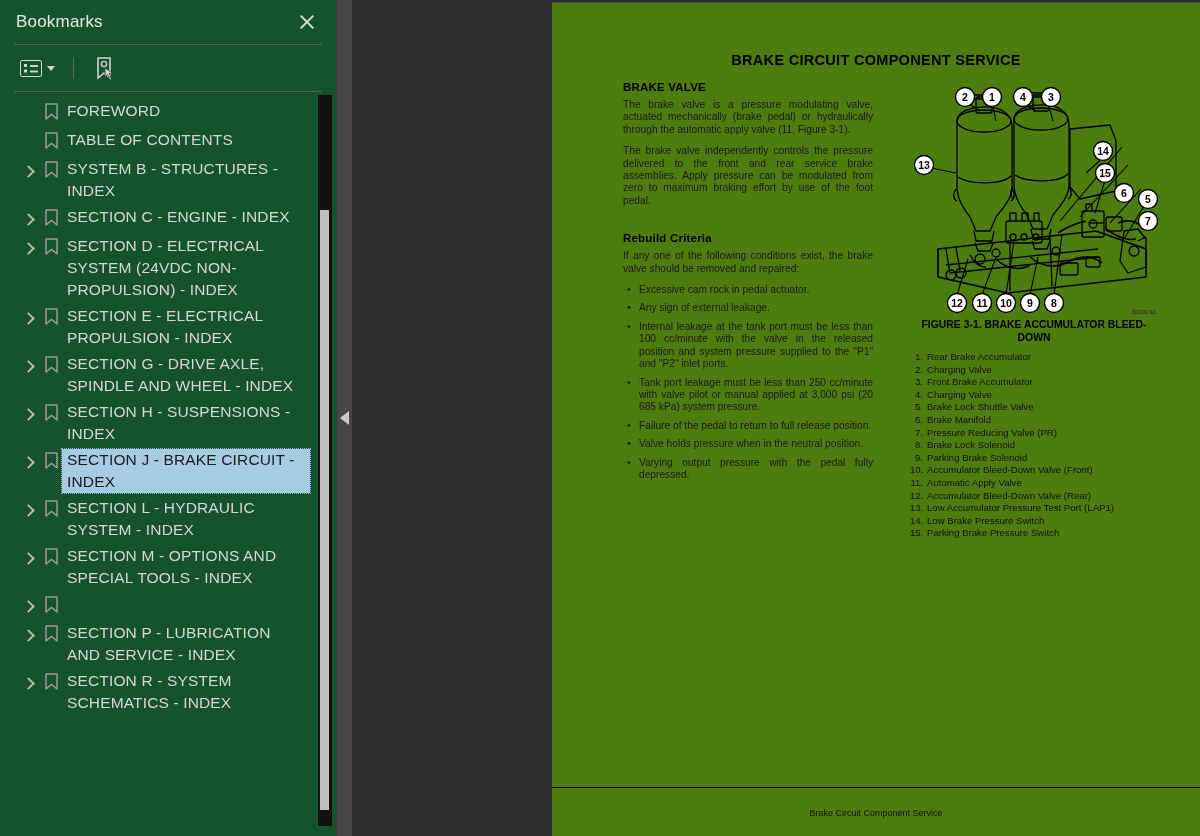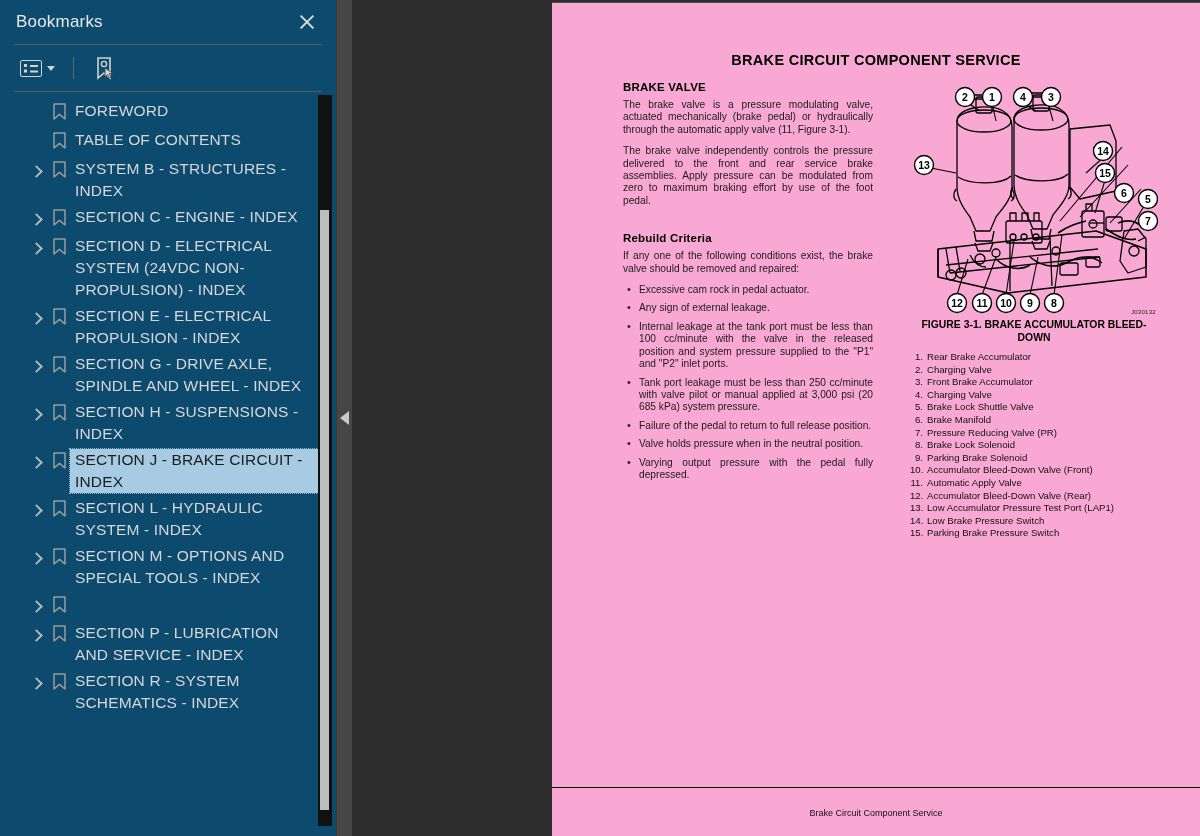--- a/index.html
+++ b/index.html
@@ -9,21 +9,21 @@
     overflow: hidden;
     background: #2b2b2b;
     font-family: "Liberation Sans", sans-serif;
   }
   #app { position: relative; width: 1200px; height: 836px; }
 
   
   #bookmarks-panel {
     position: absolute; left: 0; top: 0;
     width: 337px; height: 836px;
-    background: #0c4a6e;
+    background: #14532d;
     border-right: 1px solid #3a3a3a;
   }
   #panel-header {
     position: relative; height: 44px;
     padding: 0 16px;
     display: flex; align-items: center; justify-content: space-between;
   }
   #panel-title {
     color: #e8e8e8; font-size: 17px; letter-spacing: .2px;
   }
@@ -67,21 +67,21 @@
   .tb-sep { width: 1px; height: 22px; background: #666; margin: 0 6px; }
   .icon-bm-cursor { width: 24px; height: 24px; position: relative; cursor: pointer; }
 
   
   #tree-wrap {
     position: absolute; left: 0; top: 92px;
     width: 337px; height: 744px;
     overflow: hidden;
   }
   #tree {
-    position: absolute; left: 16px; top: 0; width: 316px;
+    position: absolute; left: 8px; top: 0; width: 316px;
     padding-top: 6px;
   }
   .bm-row {
     display: flex; align-items: flex-start;
     padding: 2px 0 2px 12px;
     cursor: pointer;
   }
   .bm-arrow {
     width: 20px; min-width: 20px; height: 24px;
     display: flex; align-items: center; justify-content: center;
@@ -134,21 +134,21 @@
 
   
   #viewer {
     position: absolute; left: 354px; top: 0;
     width: 846px; height: 836px; background: #2d2d2d;
     overflow: hidden;
   }
   #page {
     position: absolute; left: 198px; top: 2px;
     width: 648px; height: 834px;
-    background: #f9a8d4;
+    background: #4d7c0f;
     border-top: 1.5px solid #4a4a4a;
   }
 
   .doc-title {
     text-align: center; font-size: 14.5px; font-weight: bold;
     color: #000; letter-spacing: .3px;
     margin: 49px 0 0 0;
   }
 
   #cols { position: absolute; left: 0; top: 78px; width: 648px; }

